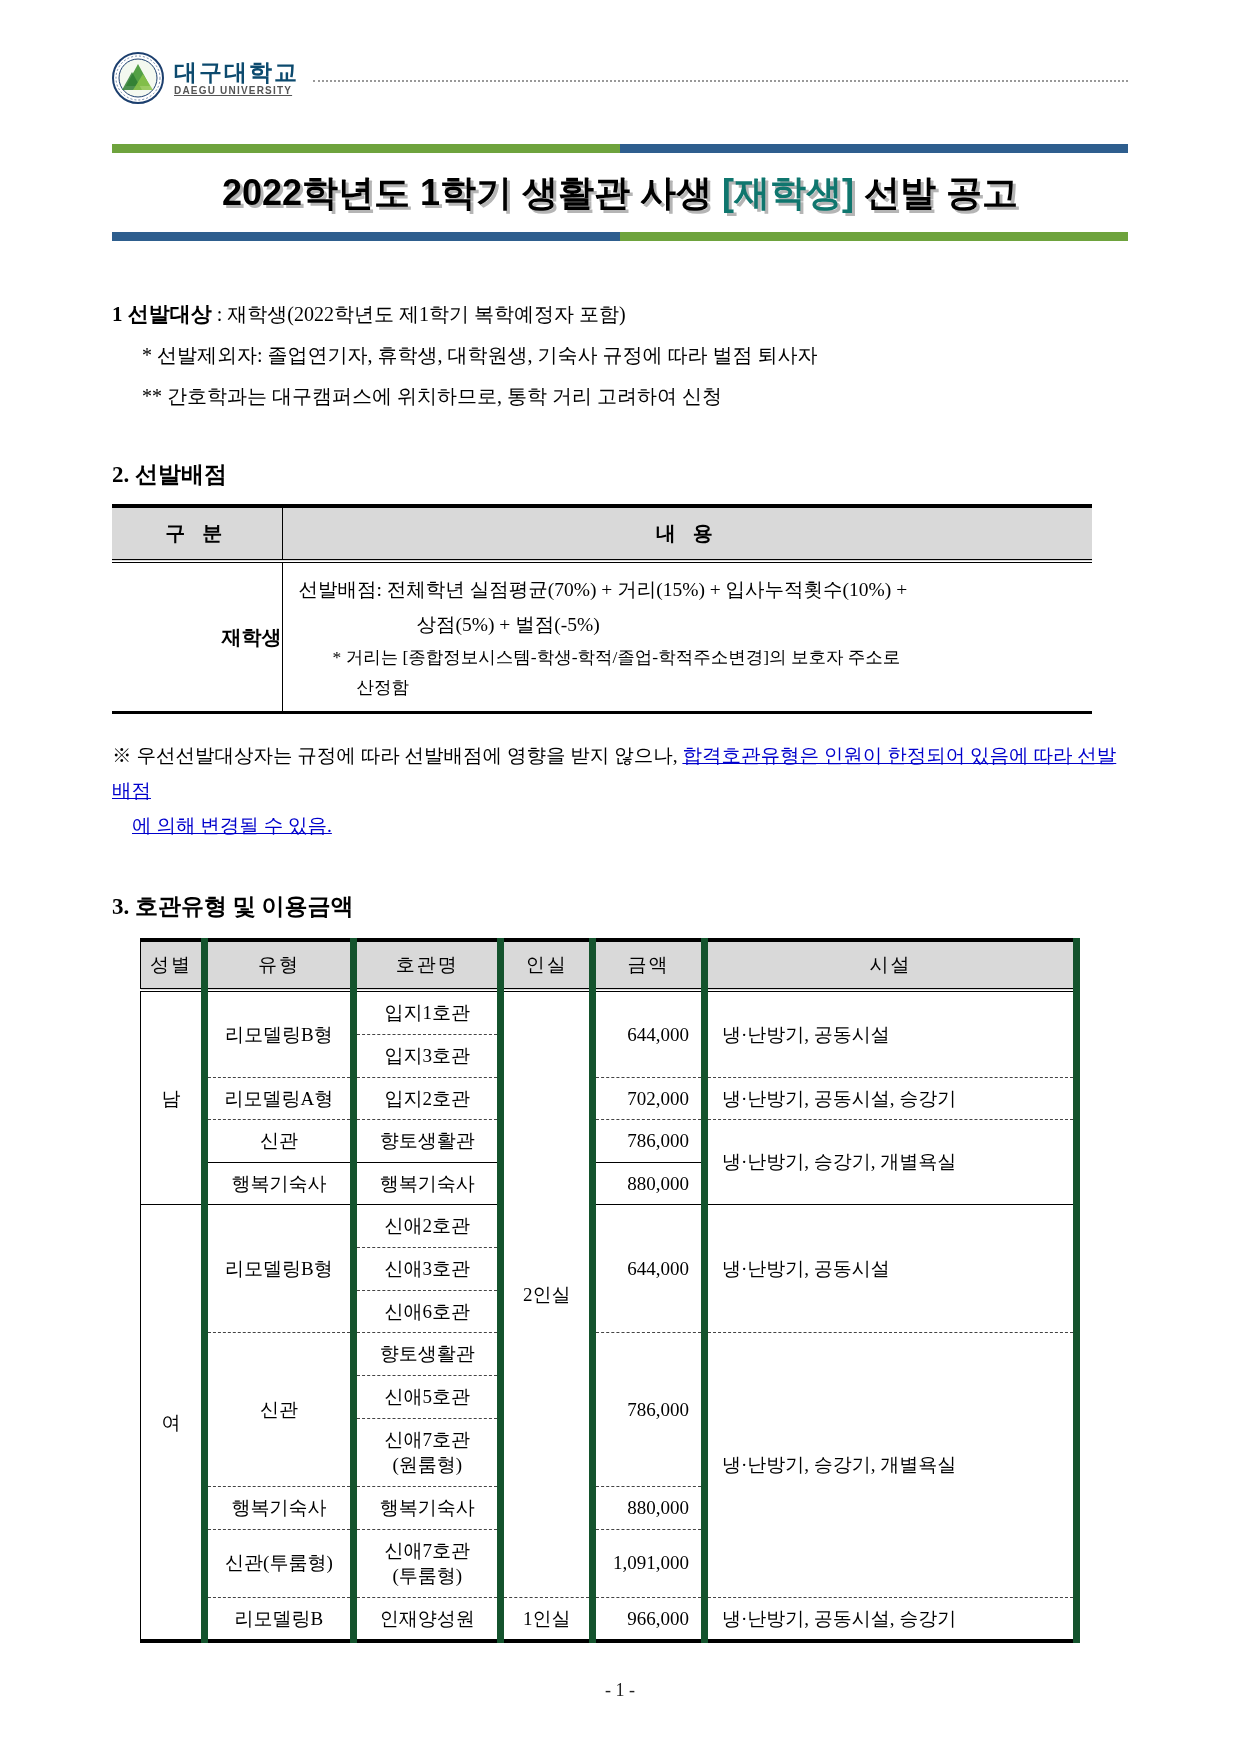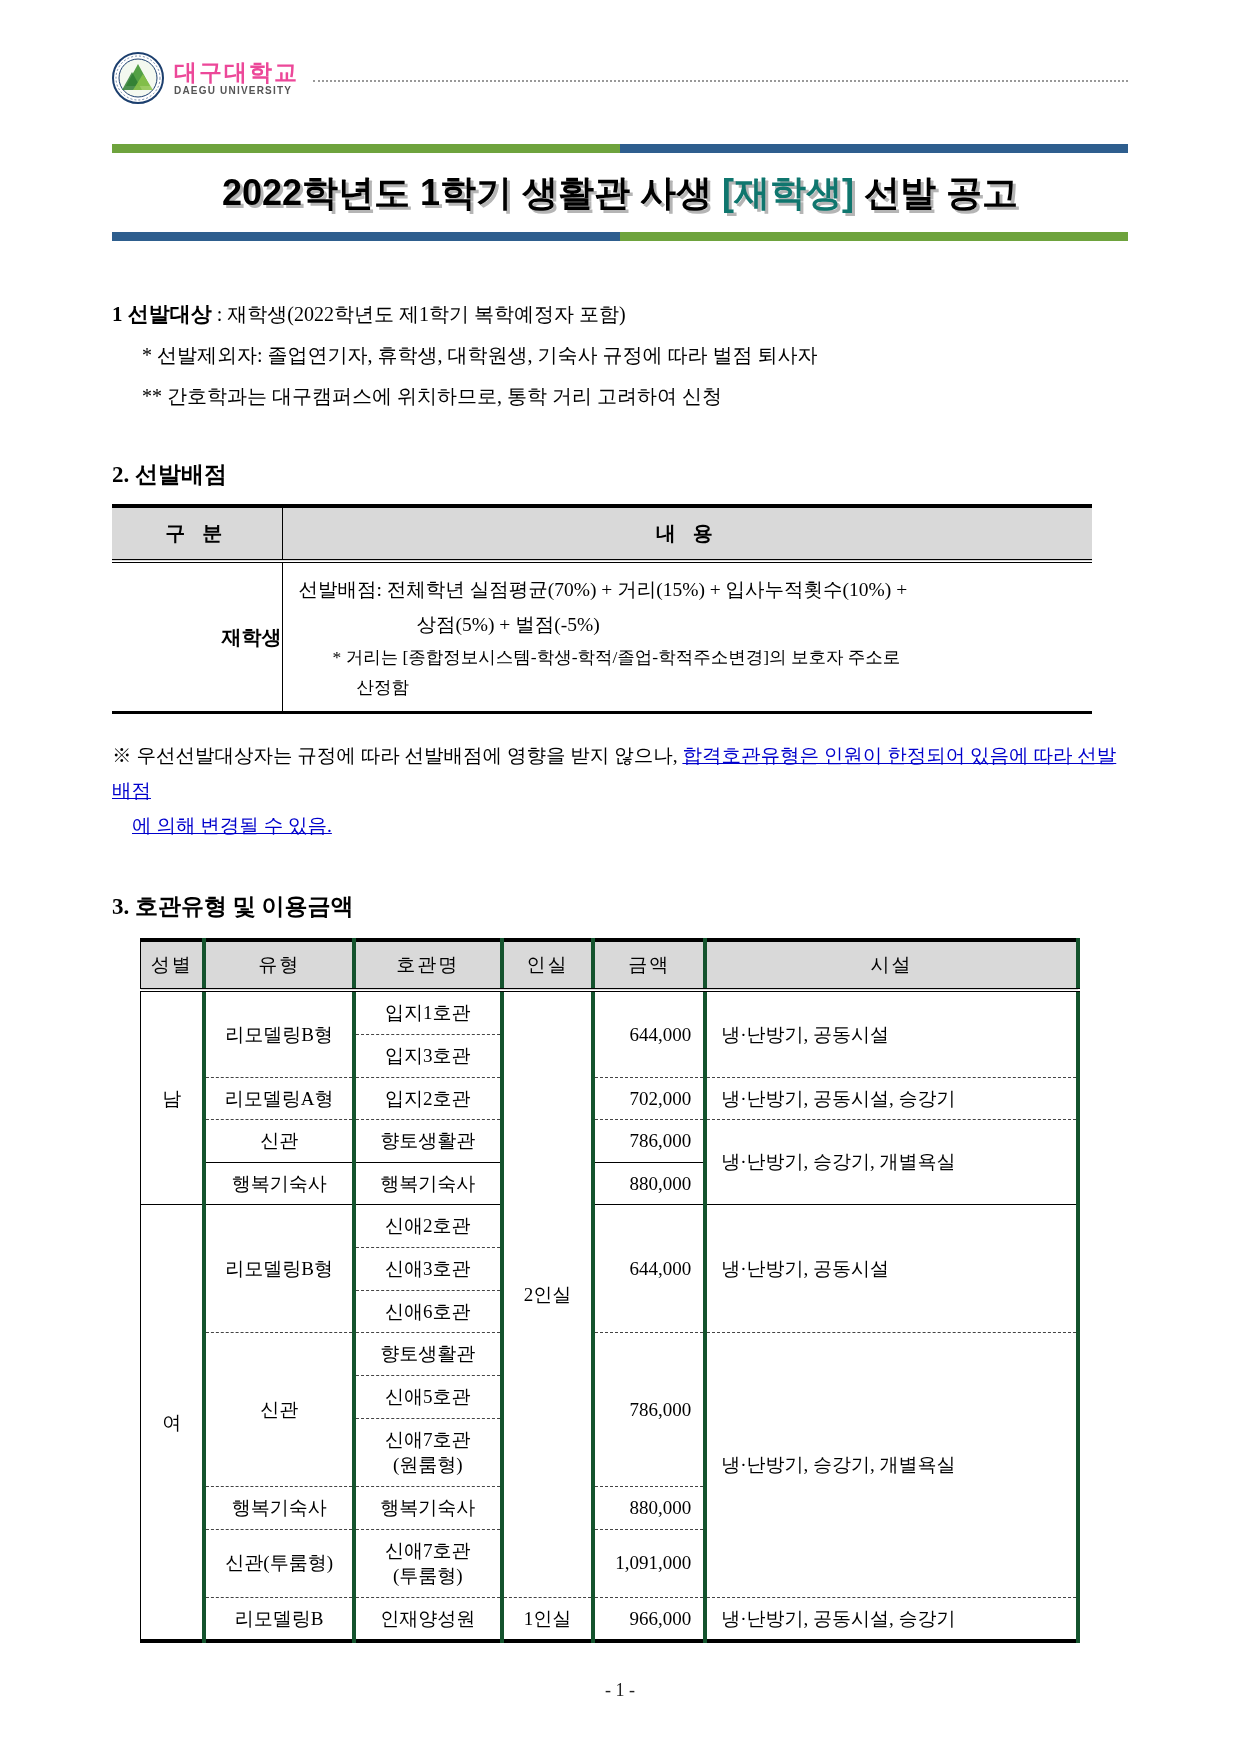--- a/index.html
+++ b/index.html
@@ -8,22 +8,22 @@
     width:1240px; height:1753px; margin:0 auto; background:#ffffff;
     font-family:"Liberation Serif","DejaVu Serif",serif; color:#000;
     position:relative; overflow:hidden;
   }
   .content { padding:0 112px; }
 
   
   .logo-row { display:flex; align-items:center; padding-top:52px; }
   .emblem { width:52px; height:52px; flex:0 0 52px; }
   .logo-text { margin-left:10px; font-family:"Liberation Sans","DejaVu Sans",sans-serif; }
-  .logo-kr { font-size:23px; font-weight:bold; color:#ec4899; letter-spacing:2px; line-height:1.1; }
-  .logo-en { font-size:10px; font-weight:bold; color:#555; letter-spacing:1.2px; }
+  .logo-kr { font-size:23px; font-weight:bold; color:#0c4a6e; letter-spacing:2px; line-height:1.1; }
+  .logo-en { font-size:10px; font-weight:bold; color:#555; letter-spacing:1.2px;text-decoration:underline; }
   .dotted-rule { flex:1; border-top:2px dotted #999; margin-left:14px; margin-top:6px; }
 
   
   .bar { height:9px; display:flex; }
   .bar-top { margin-top:40px; }
   .bar .seg { flex:1 1 50%; }
   .seg-green { background:#6ea33d; }
   .seg-blue  { background:#2e5e8e; }
   .doc-title {
     text-align:center; font-family:"Liberation Sans","DejaVu Sans",sans-serif;
@@ -61,21 +61,21 @@
   
   .note { margin-top:24px; font-size:19.5px; line-height:1.8; }
   .note .cont { padding-left:20px; }
   .link { color:#0000cc; text-decoration:underline; }
 
   
   .t3 { border-collapse:collapse; width:940px; margin:16px 0 0 28px;
         border-top:4px solid #000; border-bottom:4px solid #000; font-size:19px; }
   .t3 th { background:#d9d9d9; border-bottom:4px double #000; font-weight:normal;
            padding:10px 2px; letter-spacing:2px; }
-  .t3 th, .t3 td { border-left:1px solid #000; border-right:4px solid #14532d; }
+  .t3 th, .t3 td { border-left:1px solid #000; border-right:7px solid #14532d; }
   .t3 td { text-align:center; padding:8px 4px; vertical-align:middle; line-height:1.35;margin-top:48px; }
   .t3 td.price { text-align:right; padding-right:12px; }
   .t3 td.fac { text-align:left; padding-left:14px; }
   .t3 .bt-dash { border-top:1px dashed #444; }
   .t3 .bt-solid { border-top:1px solid #000; }
   .t3 .tall { height:68px; }
 
   .red-note { color:#ff0000; font-weight:bold; font-size:19.5px;
               width:968px; text-align:right; padding-right:60px; margin-top:22px;
               letter-spacing:1px; }

